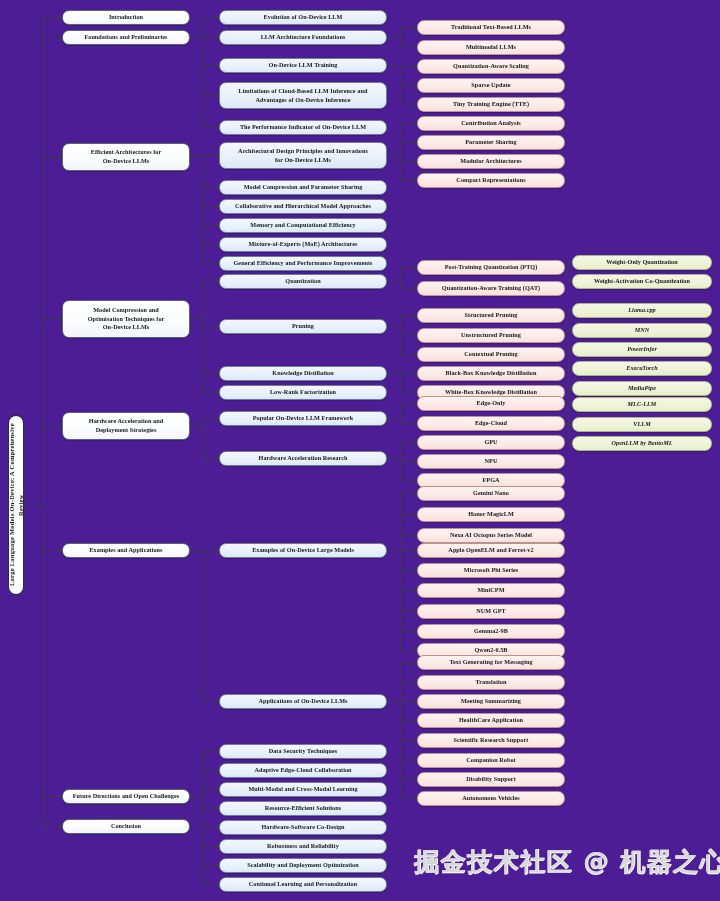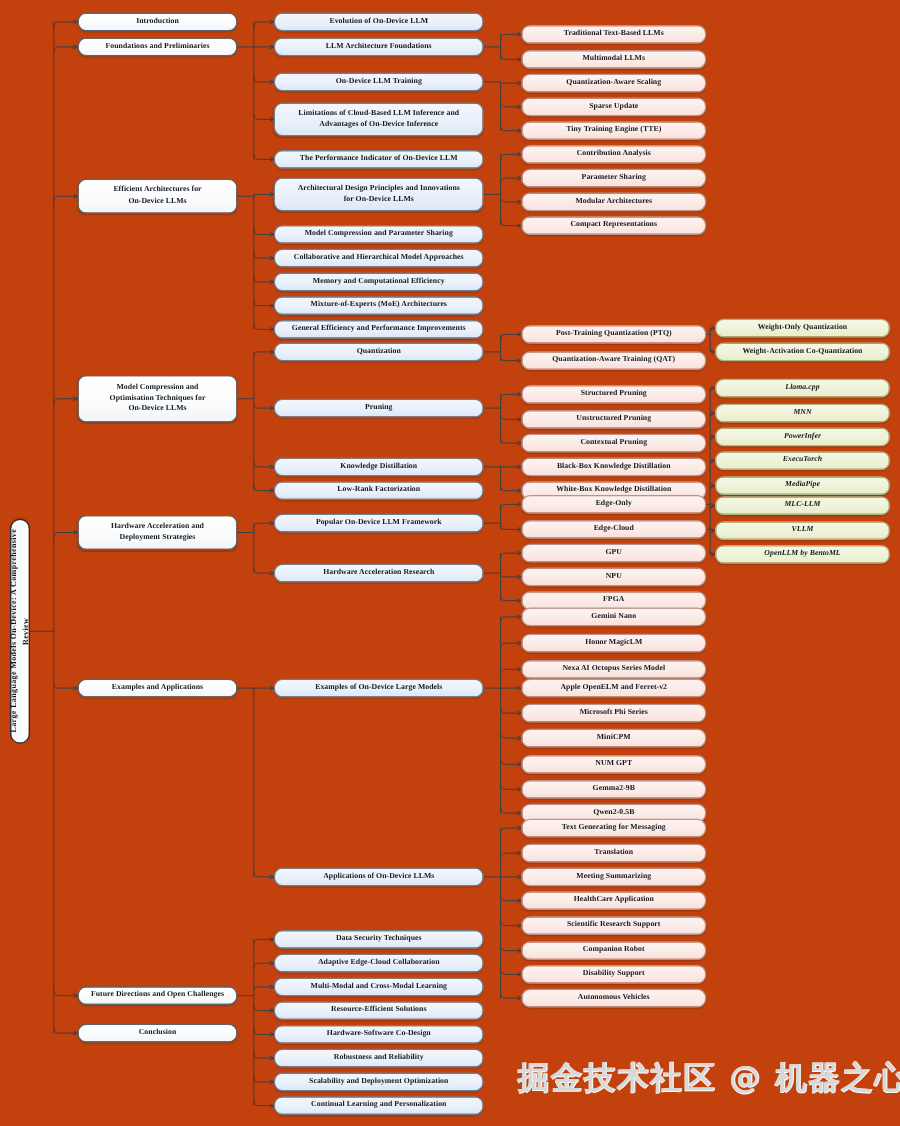--- a/index.html
+++ b/index.html
@@ -4,21 +4,21 @@
 <style>
   html, body {
     margin: 0;
     padding: 0;
     background: #ffffff;
   }
   #canvas {
     position: relative;
     width: 720px;
     height: 901px;
-    background: #c2410c;
+    background: #4c1d95;
     font-family: "Liberation Serif", "DejaVu Serif", serif;
     overflow: hidden;
   }
   #links {
     position: absolute;
     left: 0; top: 0;
     width: 720px; height: 901px;
     pointer-events: none;
   }
   .node {

